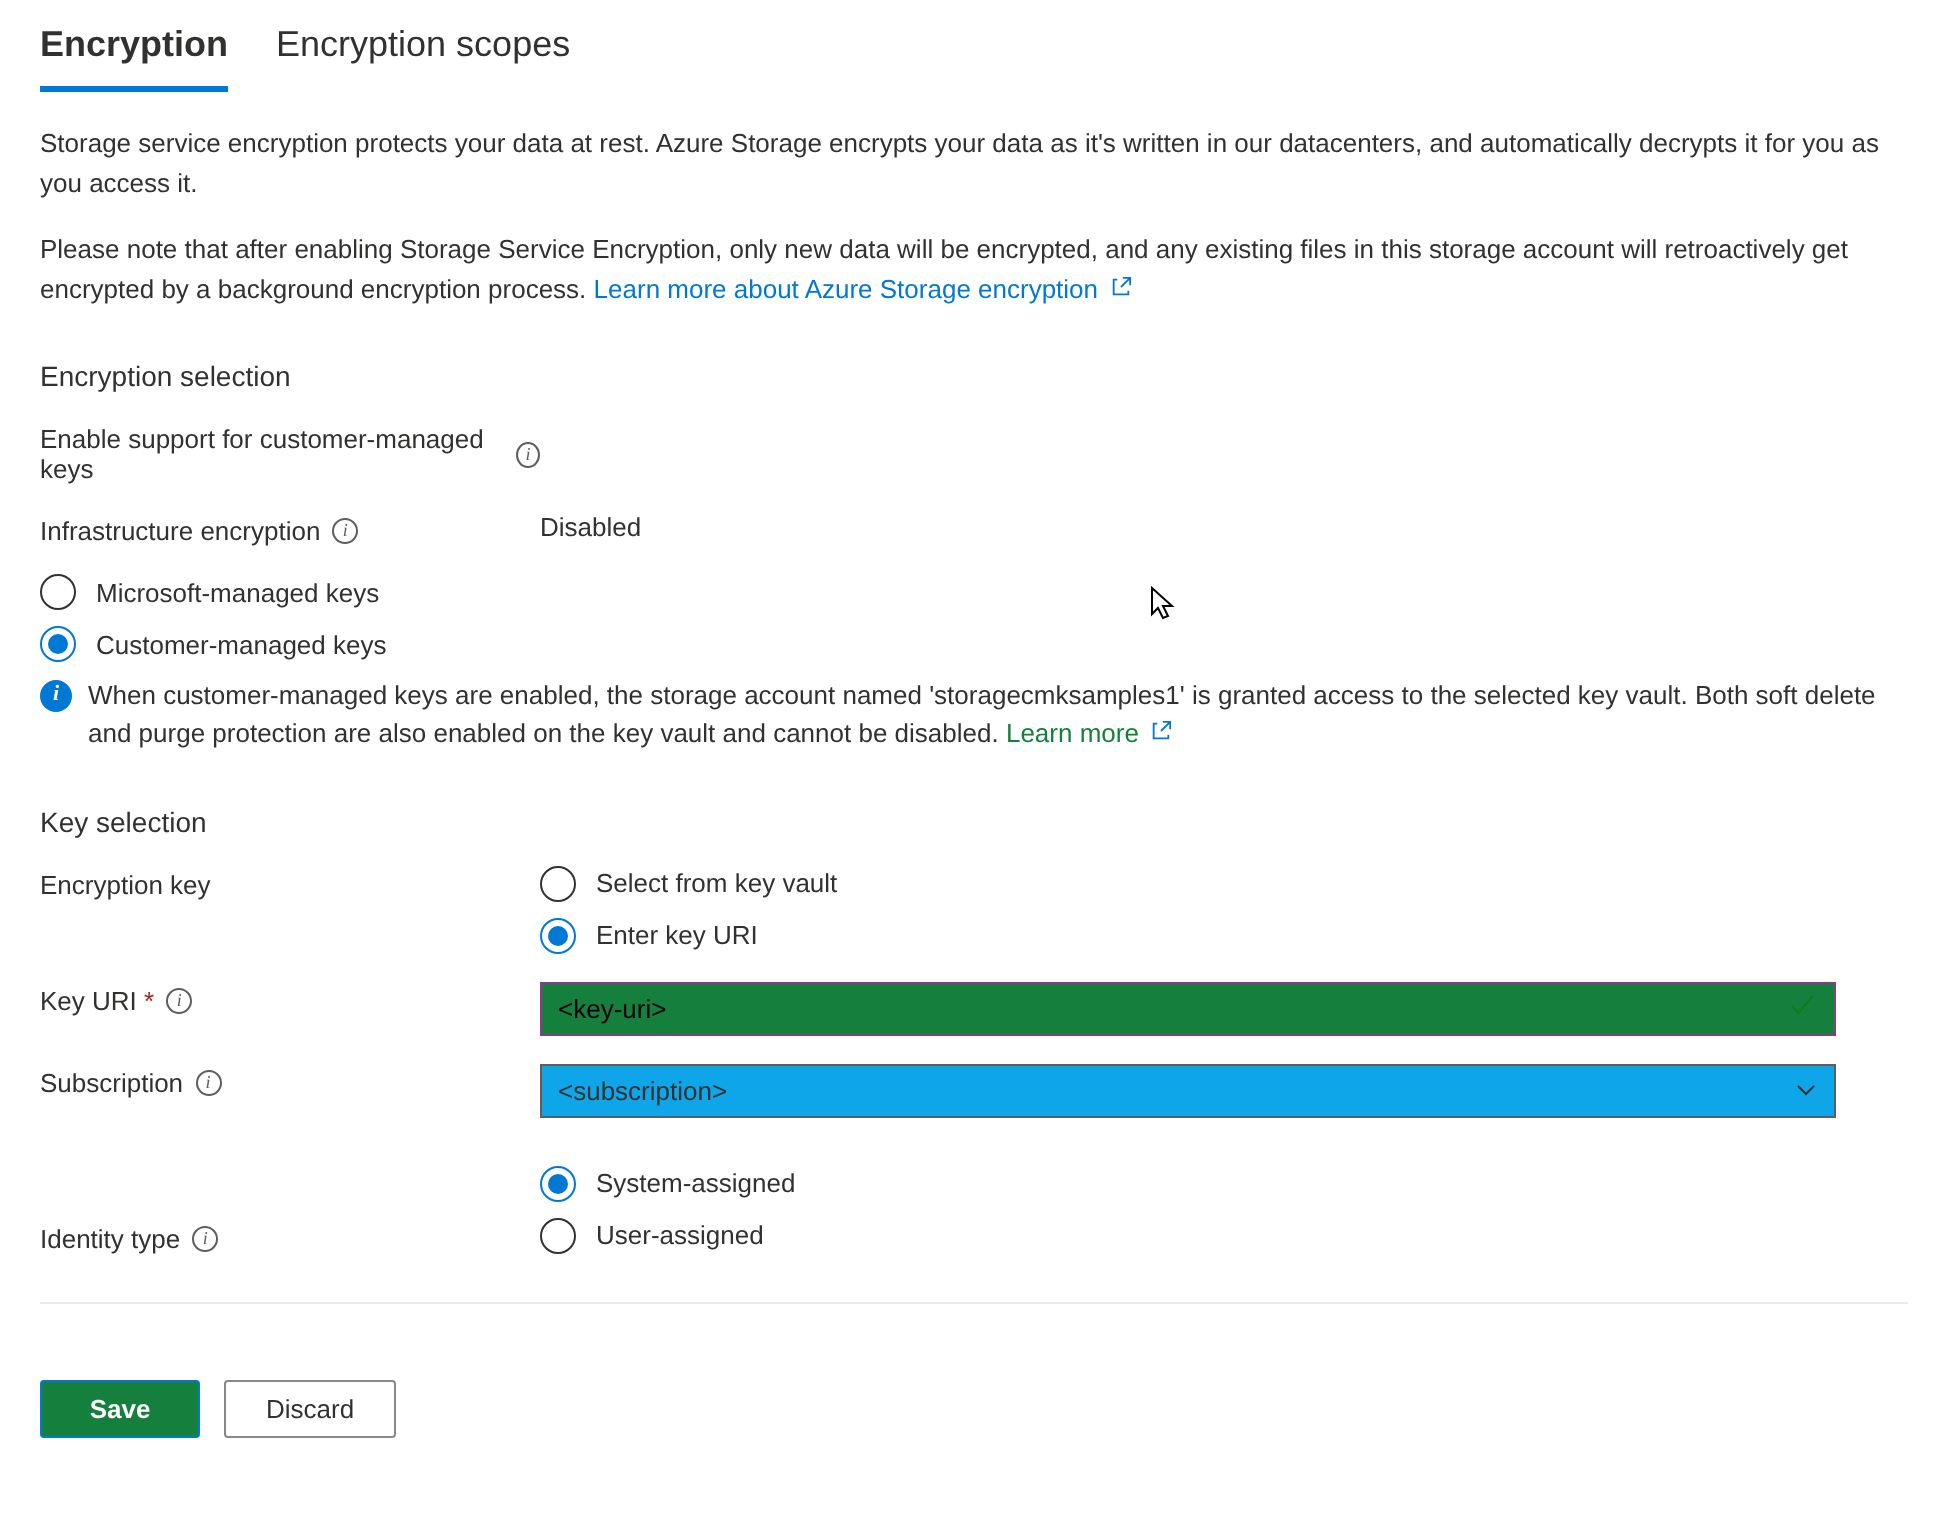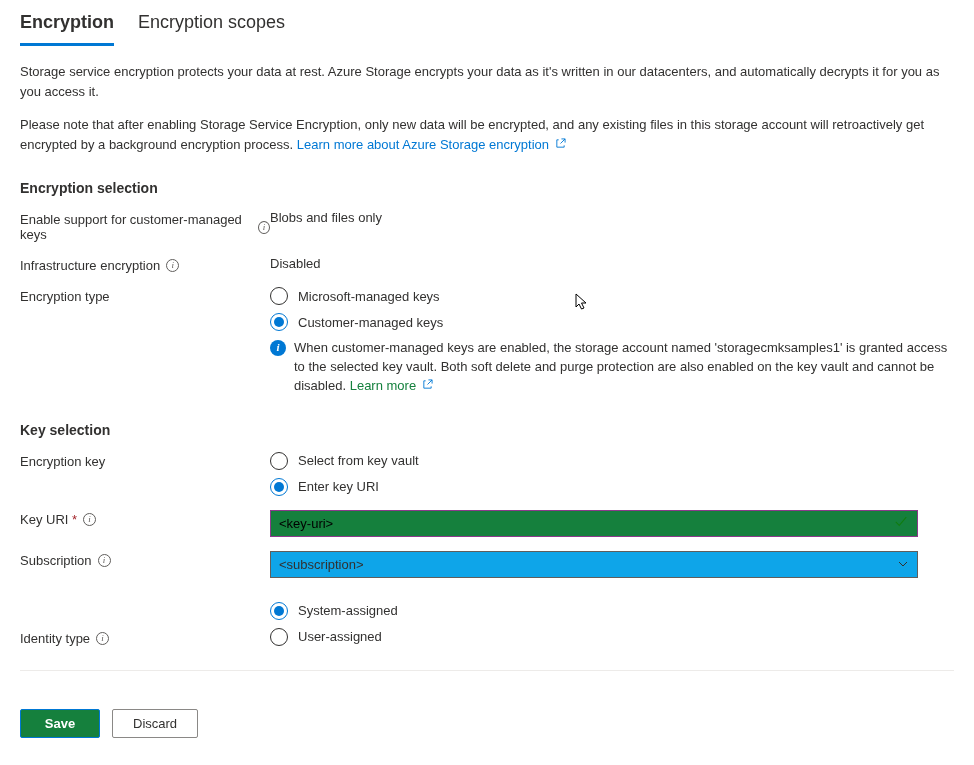--- a/index.html
+++ b/index.html
@@ -26,21 +26,21 @@
     }
     .tab.active {
       font-weight: 600;
       border-bottom: 3px solid #0078d4;
       color: #323130;
     }
     .content { padding: 16px 20px 20px 20px; }
     .desc { font-size: 13px; line-height: 1.5; color: #323130; margin-bottom: 14px; }
     .desc a { color: #0078d4; text-decoration: none; }
     .section-title {
-      font-weight: 700;
+      font-weight: 400;
       font-size: 14px;
       margin-top: 26px;
       margin-bottom: 14px;
     }
     .row {
       display: flex;
       align-items: flex-start;
       margin-bottom: 14px;
     }
     .row .label {
@@ -212,33 +212,31 @@
     </a>
   </p>
 
   <div class="section-title">Encryption selection</div>
 
   <div class="row">
     <div class="label">
       <span>Enable support for customer-managed keys</span>
       <span class="info-icon">i</span>
     </div>
-    <div class="value">Blobs and files only</div>
   </div>
 
   <div class="row">
     <div class="label">
       <span>Infrastructure encryption</span>
       <span class="info-icon">i</span>
     </div>
     <div class="value">Disabled</div>
   </div>
 
   <div class="row">
-    <div class="label">Encryption type</div>
     <div class="value">
       <div class="radio-group">
         <div class="radio-option">
           <div class="radio"></div>
           <span>Microsoft-managed keys</span>
         </div>
         <div class="radio-option">
           <div class="radio selected"></div>
           <span>Customer-managed keys</span>
         </div>

